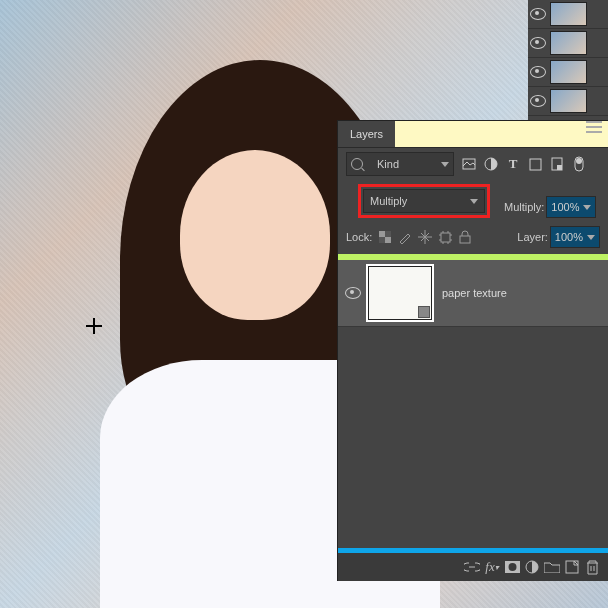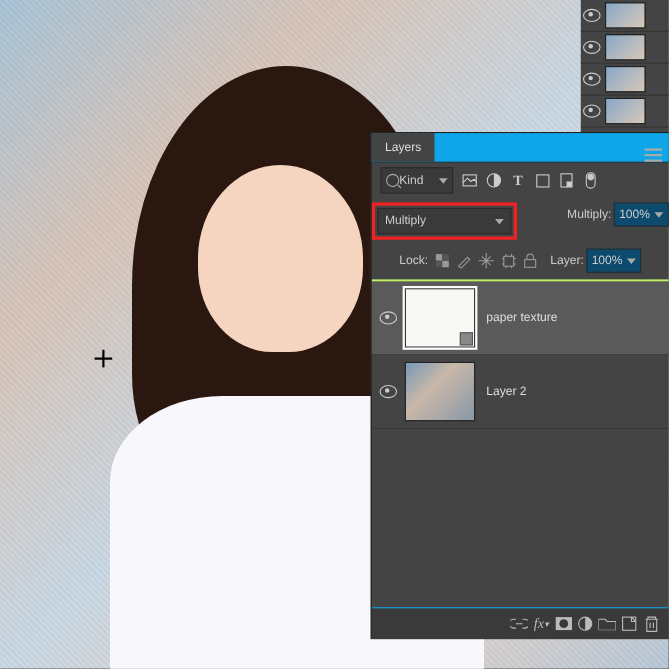--- a/index.html
+++ b/index.html
@@ -13,57 +13,57 @@
 .cursor::before,.cursor::after{content:"";position:absolute;background:#000}
 .cursor::before{left:7px;top:0;width:2px;height:16px}
 .cursor::after{left:0;top:7px;width:16px;height:2px}
 
 .right-strip{position:absolute;right:0;top:0;width:80px;height:120px;background:#444}
 .mini-row{display:flex;align-items:center;height:28px;border-bottom:1px solid #333}
 .eye-mini{width:20px;display:flex;justify-content:center}
 .mini-thumb{width:35px;height:22px;margin:2px;background:linear-gradient(135deg,#88a8c8,#d8c8b8);border:1px solid #222}
 
 .panel{position:absolute;right:0;top:120px;width:270px;height:460px;background:#444;border-left:1px solid #222;border-top:1px solid #222}
-.tab-bar{height:26px;background:#0ea5e9;display:flex;align-items:flex-end;border-bottom:1px solid #2a2a2a}
+.tab-bar{height:26px;background:#fef9c3;display:flex;align-items:flex-start;border-bottom:1px solid #2a2a2a}
 .tab{padding:0 12px;height:26px;line-height:26px;background:#444;color:#ddd}
 .menu-btn{margin-left:auto;margin-right:6px;width:16px;height:12px;display:flex;flex-direction:column;justify-content:space-between;cursor:pointer}
 .menu-btn span{height:2px;background:#aaa}
 
 .row{display:flex;align-items:center;padding:4px 8px;gap:4px}
-.kind-select{display:flex;align-items:center;background:#3a3a3a;border:1px solid #2a2a2a;padding:2px 4px;height:18px;gap:0}
+.kind-select{display:flex;align-items:center;background:#3a3a3a;border:1px solid #2a2a2a;padding:2px 4px;height:18px;gap:14px}
 .search-ico{width:10px;height:10px;border:1px solid #aaa;border-radius:50%;position:relative}
 .search-ico::after{content:"";position:absolute;width:4px;height:1px;background:#aaa;right:-3px;bottom:-1px;transform:rotate(45deg)}
 .chev{width:0;height:0;border-left:4px solid transparent;border-right:4px solid transparent;border-top:5px solid #aaa}
 
 .filter-icons{display:flex;gap:8px;margin-left:4px}
 .fico{width:14px;height:14px;display:flex;align-items:center;justify-content:center;color:#ccc;cursor:pointer}
 
-.blend-row{display:flex;align-items:flex-start;padding:4px 0;gap:14px}
+.blend-row{display:flex;align-items:flex-end;padding:4px 20px;gap:14px}
 .red-box{border:3px solid #e22;padding:2px}
 .blend-select{display:flex;align-items:center;justify-content:space-between;background:#3a3a3a;border:1px solid #2a2a2a;padding:3px 6px;width:108px;height:16px}
 .opacity-grp{display:flex;align-items:center;gap:2px;margin-left:auto}
 .num-input{display:flex;align-items:center;background:#0c4a6e;border:1px solid #2a2a2a;padding:2px 4px;height:16px;gap:4px}
 
-.lock-row{display:flex;align-items:center;padding:4px 25px;gap:6px}
+.lock-row{display:flex;align-items:center;padding:4px 8px;gap:6px}
 .lock-icons{display:flex;gap:6px}
 .lico{width:14px;height:14px;display:flex;align-items:center;justify-content:center;color:#999;cursor:pointer}
 
-.layers-list{border-top:2px solid #bef264;margin-top:2px}
+.layers-list{border-top:6px solid #bef264;margin-top:2px}
 .layer{display:flex;align-items:center;border-bottom:1px solid #383838;padding:6px 0}
 .layer.selected{background:#5a5a5a}
 .eye-col{width:30px;display:flex;justify-content:center;cursor:pointer}
 .eye{width:14px;height:10px;border:1px solid #ccc;border-radius:60%;position:relative}
 .eye::after{content:"";position:absolute;left:4px;top:2px;width:4px;height:4px;background:#ccc;border-radius:50%}
 .thumb{width:62px;height:52px;border:1px solid #222;background:#f8f8f4;margin-right:10px;position:relative;flex-shrink:0}
 .thumb.sel{outline:2px solid #fff}
 .thumb.photo{background:linear-gradient(135deg,#7898b8 0%,#c8b8a8 40%,#8898a8 100%)}
 .thumb .sm{position:absolute;right:1px;bottom:1px;width:10px;height:10px;background:#888;border:1px solid #555}
 .layer-name{color:#ddd;font-size:11px}
 
-.bottom-bar{position:absolute;bottom:0;left:0;right:0;height:28px;background:#3a3a3a;border-top:1px solid #0ea5e9;display:flex;align-items:center;justify-content:flex-end;gap:4px;padding:0 8px}
+.bottom-bar{position:absolute;bottom:0;left:0;right:0;height:28px;background:#3a3a3a;border-top:5px solid #0ea5e9;display:flex;align-items:center;justify-content:flex-end;gap:4px;padding:0 8px}
 .bico{width:16px;height:16px;display:flex;align-items:center;justify-content:center;color:#bbb;cursor:pointer}
 svg{display:block}
 </style>
 </head>
 <body>
 
 <div class="canvas">
   <div class="subject">
     <div class="hair"></div>
     <div class="face"></div>
@@ -212,27 +212,20 @@
   <div class="layers-list">
     <div class="layer selected">
       <div class="eye-col">
           <div class="eye"></div>
         </div>
       <div class="thumb sel">
           <div class="sm"></div>
         </div>
       <div class="layer-name">paper texture</div>
     </div>
-    <div class="layer">
-      <div class="eye-col">
-          <div class="eye"></div>
-        </div>
-      <div class="thumb photo"></div>
-      <div class="layer-name">Layer 2</div>
-    </div>
   </div>
 
   <div class="bottom-bar">
     <div class="bico">
         <svg width="16" height="10" viewBox="0 0 16 10">
           <path d="M5 1 H3 A4 4 0 0 0 3 9 H5 M11 1 H13 A4 4 0 0 1 13 9 H11 M5 5 H11" fill="none" stroke="#bbb"></path>
         </svg>
       </div>
     <div class="bico" style="font:italic 13px serif">fx<span style="font-size:8px">▾</span></div>
     <div class="bico">

